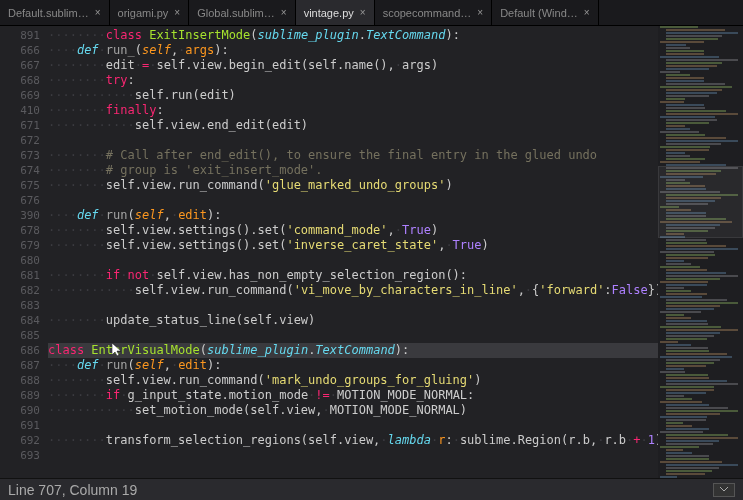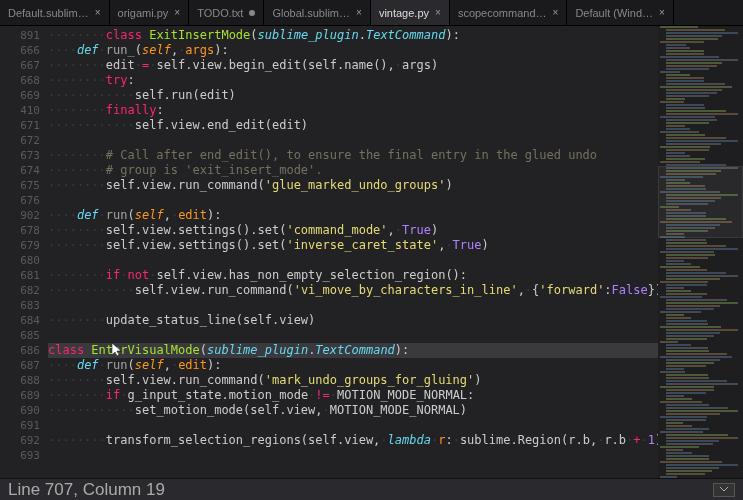--- a/index.html
+++ b/index.html
@@ -89,21 +89,21 @@
   background: rgba(255,255,255,0.05);
   border: 1px solid rgba(255,255,255,0.08);
 }
 .statusbar {
   height: 22px;
   background: #2a2a2e;
   border-top: 1px solid #111;
   display: flex;
   align-items: center;
   padding: 0 8px;
-  font-size: 17px;
+  font-size: 14px;
   font-family: sans-serif;
   color: #aaa;
   justify-content: space-between;
   flex-shrink: 0;
 }
 .statusbar .dropdown {
   width: 22px;
   height: 14px;
   border: 1px solid #555;
   background: #333;
@@ -137,24 +137,20 @@
 <div class="tabs" id="tabs">
     <div class="tab">
       <span>Default.sublim…</span>
       <span class="close">×</span>
     </div>
     <div class="tab">
       <span>origami.py</span>
       <span class="close">×</span>
     </div>
     <div class="tab">
-      <span>TODO.txt</span>
-      <span class="dirty"></span>
-    </div>
-    <div class="tab">
       <span>Global.sublim…</span>
       <span class="close">×</span>
     </div>
     <div class="tab active">
       <span>vintage.py</span>
       <span class="close">×</span>
     </div>
     <div class="tab">
       <span>scopecommand…</span>
       <span class="close">×</span>
@@ -172,21 +168,21 @@
       <div>667</div>
       <div>668</div>
       <div>669</div>
       <div>410</div>
       <div>671</div>
       <div>672</div>
       <div>673</div>
       <div>674</div>
       <div>675</div>
       <div>676</div>
-      <div>902</div>
+      <div>390</div>
       <div>678</div>
       <div>679</div>
       <div>680</div>
       <div>681</div>
       <div>682</div>
       <div>683</div>
       <div>684</div>
       <div>685</div>
       <div>686</div>
       <div>687</div>

